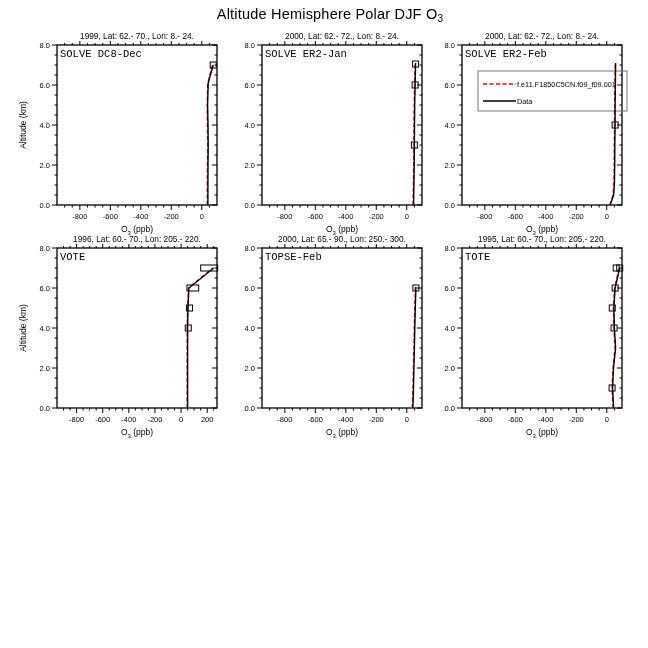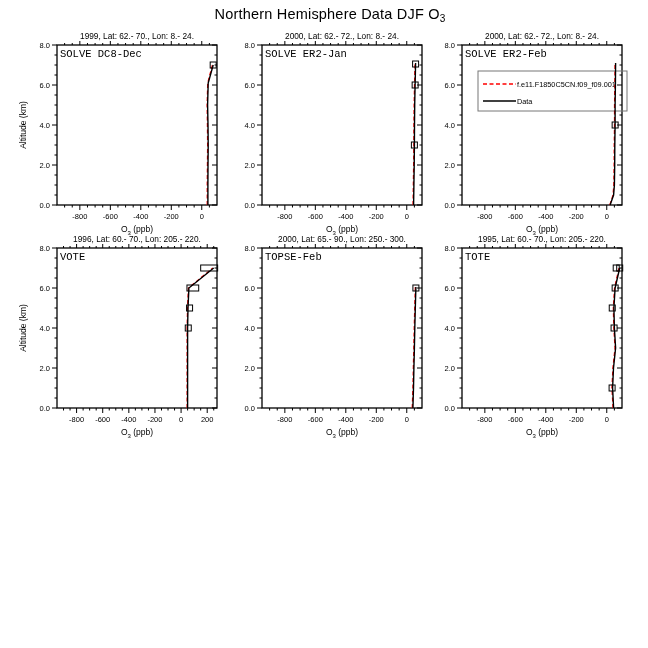--- a/index.html
+++ b/index.html
@@ -7,21 +7,21 @@
         font-family:"Liberation Sans",sans-serif;}
   .main-title{position:absolute;top:6px;left:0;width:660px;text-align:center;
               font-size:14.5px;color:#000;letter-spacing:0.2px;}
   .main-title .sub{font-size:10px;vertical-align:-3px;}
   svg.subplot{position:absolute;overflow:visible;}
 </style>
 </head>
 <body>
 
 <div class="page">
-  <div class="main-title"><span>Northern Hemisphere Data DJF O</span><span class="sub">3</span></div>
+  <div class="main-title"><span>Altitude Hemisphere Polar DJF O</span><span class="sub">3</span></div>
 
   <svg id="plot0" class="subplot" width="216" height="212" style="left:12px;top:31px">
       <text x="125" y="8" text-anchor="middle" font-size="8.3" fill="#000">1999, Lat: 62.- 70., Lon: 8.- 24.</text>
       <rect x="45" y="14" width="160" height="160" fill="none" stroke="#000000" stroke-width="1.3"></rect>
       <line x1="52.61904761904762" y1="174" x2="52.61904761904762" y2="176.5" stroke="#000000" stroke-width="1"></line>
       <line x1="52.61904761904762" y1="14" x2="52.61904761904762" y2="12" stroke="#000000" stroke-width="1"></line>
       <line x1="60.23809523809524" y1="174" x2="60.23809523809524" y2="176.5" stroke="#000000" stroke-width="1"></line>
       <line x1="60.23809523809524" y1="14" x2="60.23809523809524" y2="12" stroke="#000000" stroke-width="1"></line>
       <line x1="67.85714285714286" y1="174" x2="67.85714285714286" y2="179" stroke="#000000" stroke-width="1"></line>
       <line x1="67.85714285714286" y1="14" x2="67.85714285714286" y2="10" stroke="#000000" stroke-width="1"></line>

